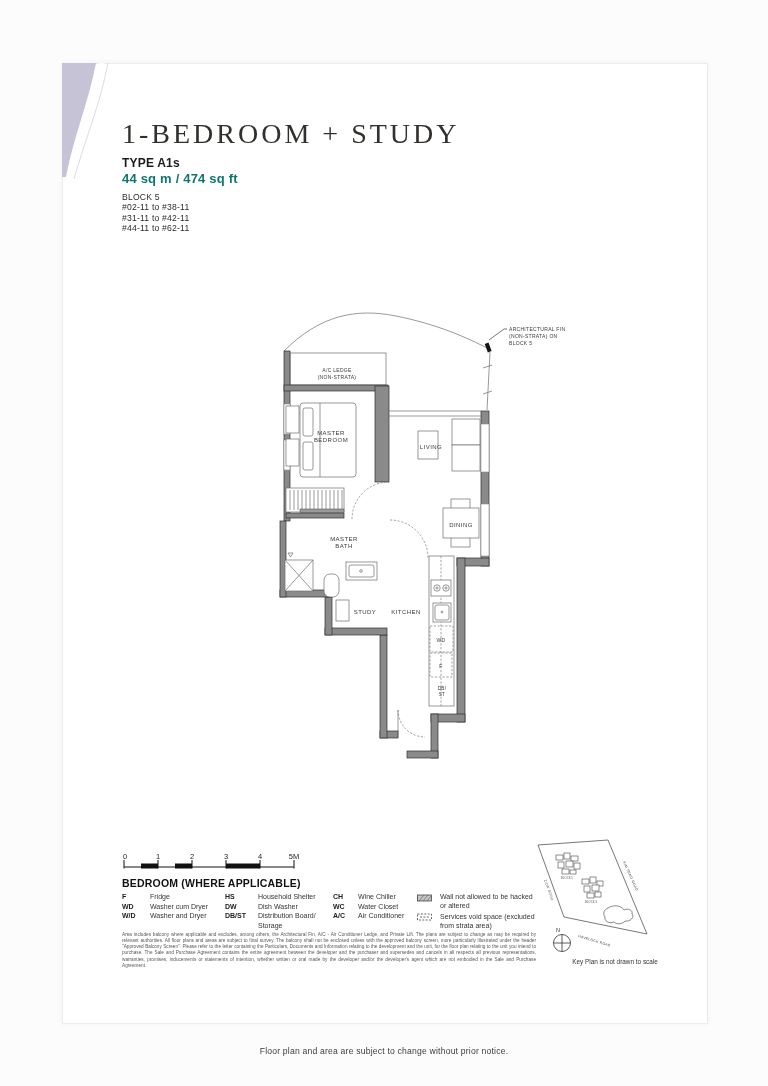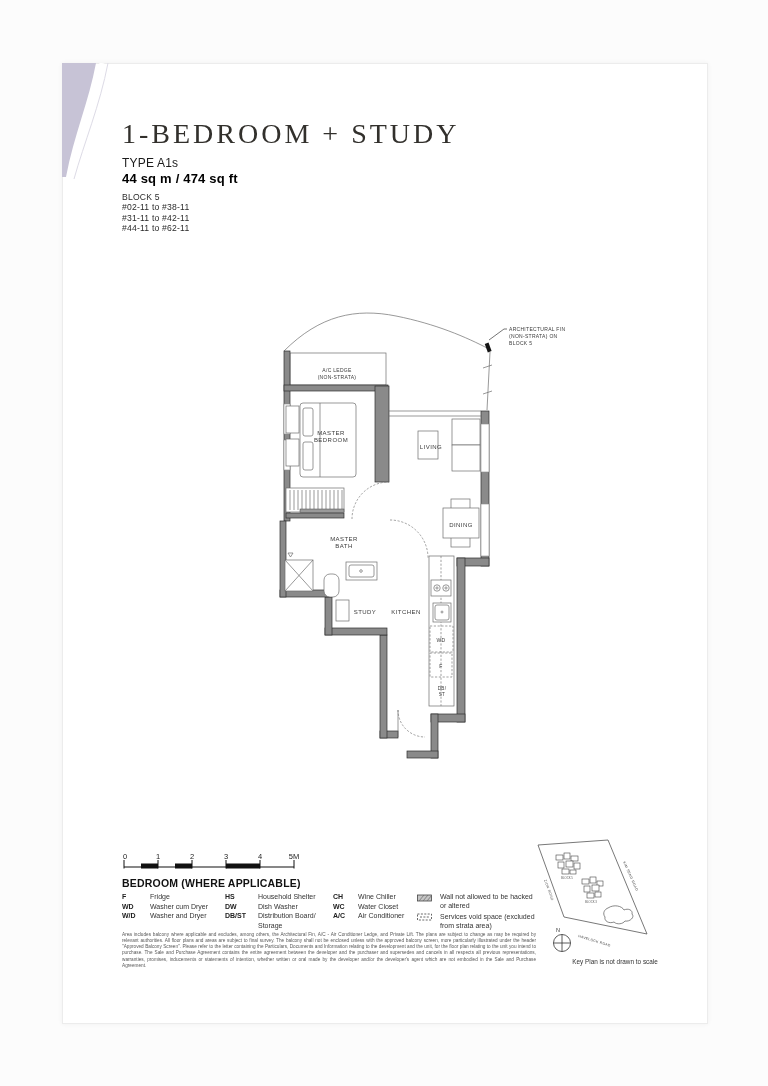--- a/index.html
+++ b/index.html
@@ -1,22 +1,22 @@
 <!DOCTYPE html>
 <html><head>
 <meta charset="utf-8">
 <style>
   html,body{margin:0;padding:0;}
   body{width:768px;height:1086px;background:#fcfcfc;font-family:"Liberation Sans",sans-serif;}
   #screen{position:relative;width:768px;height:1086px;overflow:hidden;padding-left:30px;}
   .card{position:absolute;left:62px;top:63px;width:644px;height:959px;background:#ffffff;border:1px solid #ececec;box-shadow:0 0 5px rgba(0,0,0,0.05);}
   .abs{position:absolute;}
   .title{left:122px;top:118px;font-family:"Liberation Serif",serif;font-weight:400;font-size:28px;letter-spacing:3px;color:#32302c;}
-  .type{left:122px;top:156px;font-size:12px;font-weight:400;color:#1c1c1c;letter-spacing:.2px;}
-  .area{left:122px;top:171px;font-size:13px;font-weight:700;color:#000000;letter-spacing:.2px;text-align:right;}
+  .type{left:122px;top:156px;font-size:12px;font-weight:700;color:#1c1c1c;letter-spacing:.2px;}
+  .area{left:122px;top:171px;font-size:13px;font-weight:700;color:#0f766e;letter-spacing:.2px;text-align:right;}
   .blockinfo{left:122px;top:192px;font-size:8.6px;color:#2b2b2b;line-height:10.4px;letter-spacing:.2px;}
   svg text{font-family:"Liberation Sans",sans-serif;}
   .plan-label{fill:#3a3a3a;font-size:6px;letter-spacing:.45px;}
   .plan-label-sm{fill:#3a3a3a;font-size:5px;letter-spacing:.3px;}
   .wall{fill:#8a8a8a;stroke:#2f2f2f;stroke-width:.7;}
   .thin{stroke:#6d6d6d;stroke-width:.7;fill:none;}
   .furn{stroke:#6d6d6d;stroke-width:.7;fill:#ffffff;}
   .dash{stroke:#7a7a7a;stroke-width:.7;fill:none;stroke-dasharray:2.2,1.6;}
   .win{fill:#ffffff;stroke:#8a8a8a;stroke-width:.6;}
   .legend-title{left:122px;top:877px;font-size:10.5px;font-weight:700;color:#111;letter-spacing:.2px;}
@@ -306,13 +306,14 @@
     <text class="road" x="58" y="99" transform="rotate(17 58 99)">HAVELOCK ROAD</text>
     <g>
       <circle cx="42" cy="105" r="8.5" stroke="#333" stroke-width="0.8" fill="none"></circle>
       <line x1="42" y1="96.5" x2="42" y2="113.5" stroke="#333" stroke-width="0.8"></line>
       <line x1="33.5" y1="105" x2="50.5" y2="105" stroke="#333" stroke-width="0.8"></line>
       <text x="36" y="94" font-size="5.5" fill="#333">N</text>
     </g>
     <text class="keyplan-caption" x="95" y="126" text-anchor="middle">Key Plan is not drawn to scale</text>
   </svg>
 
+  <div class="abs footer-note">Floor plan and area are subject to change without prior notice.</div>
 </div>
 
 </body></html>

